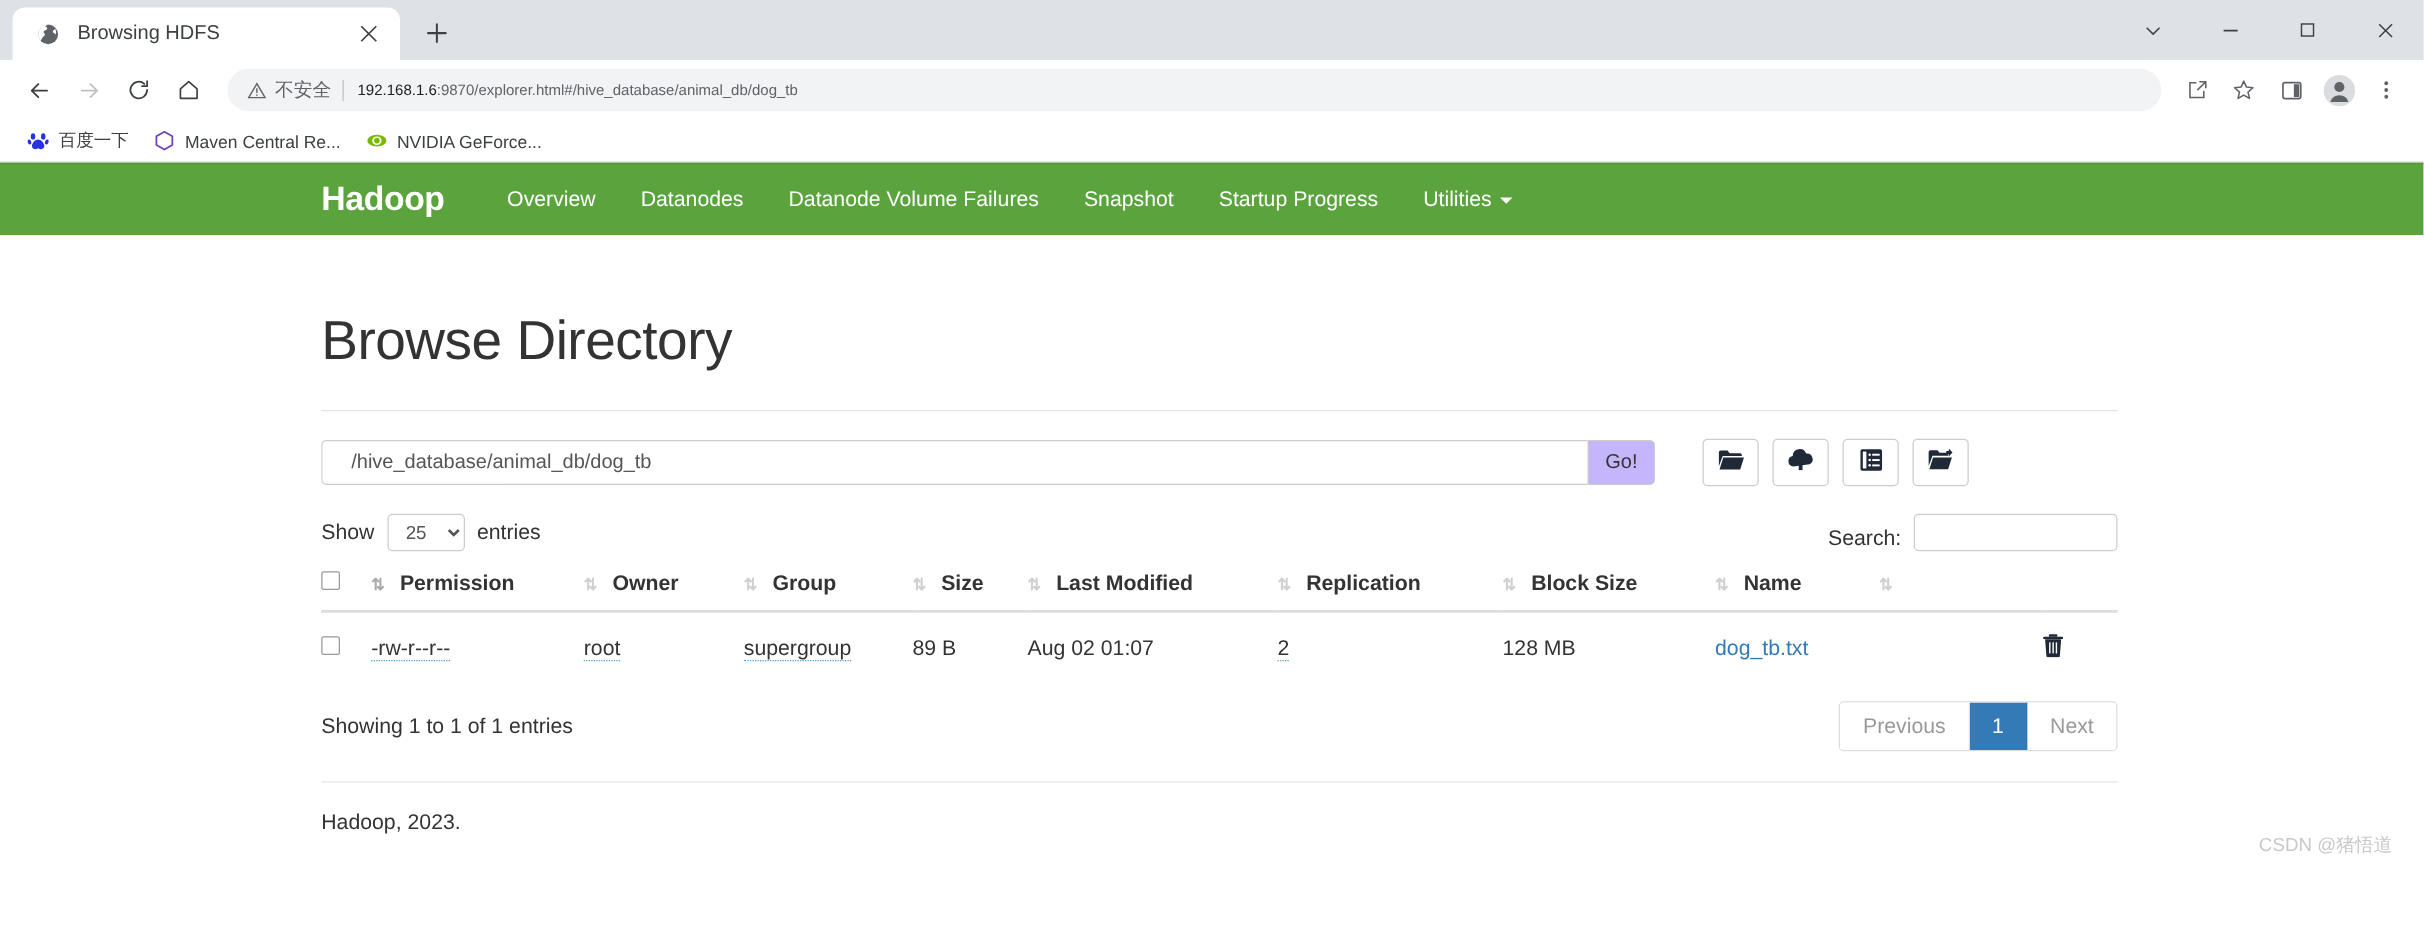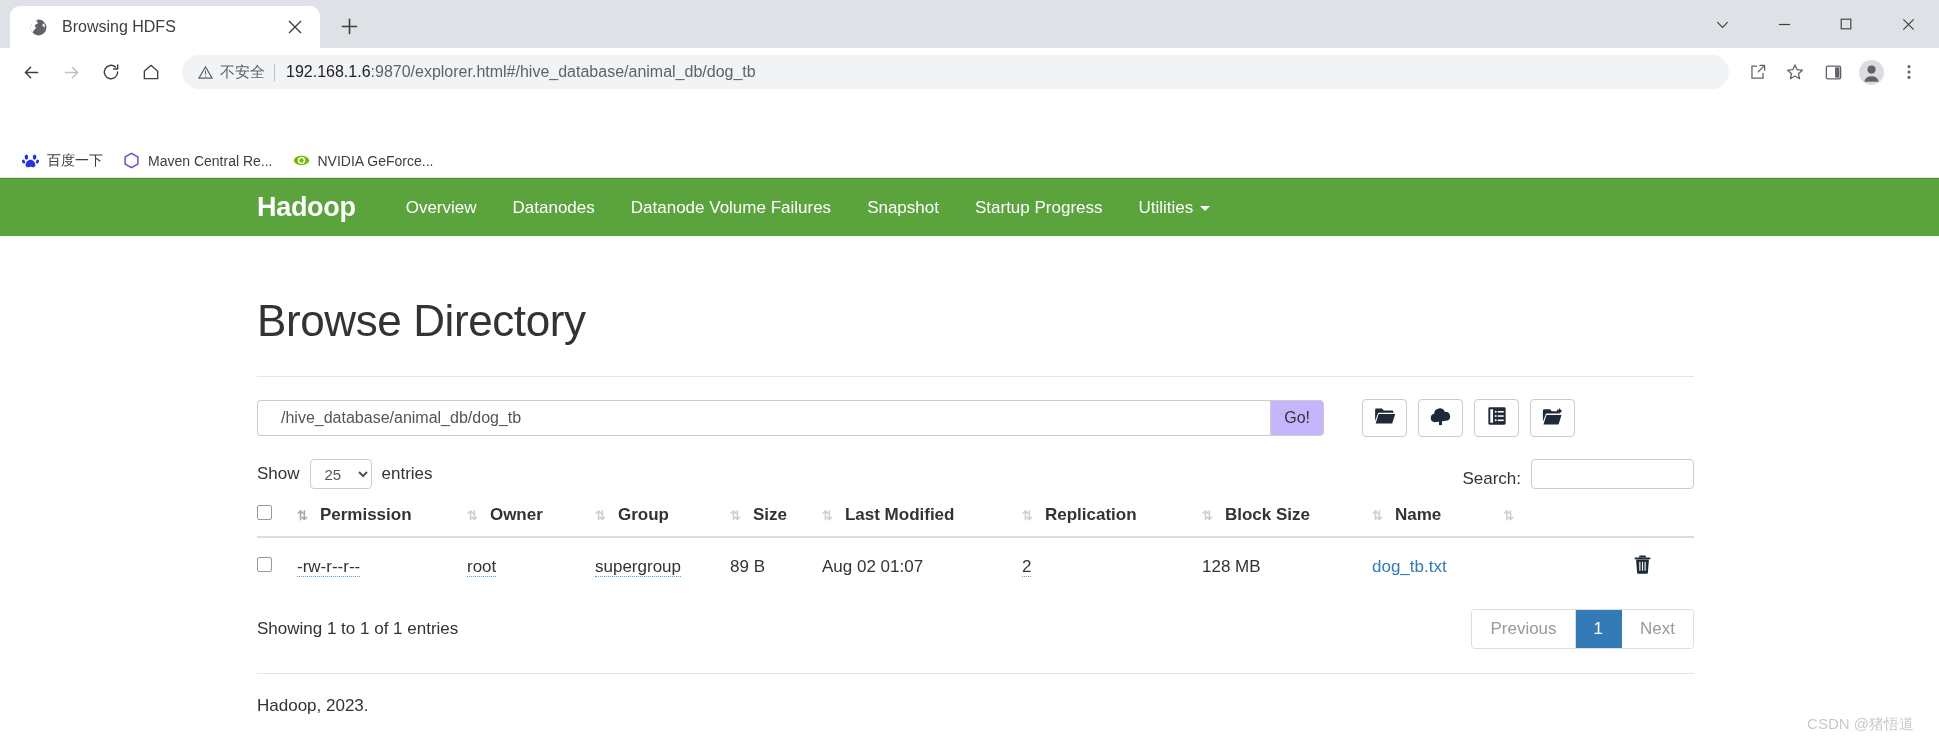--- a/index.html
+++ b/index.html
@@ -93,38 +93,37 @@
     display: flex; align-items: center;
     color: #5f6368; font-size: 15px;
     flex-shrink: 0;
   }
   .omni-warn .tri { margin-right: 7px; display:flex; }
   .omni-sep {
     width: 1px; height: 17px; background: #bdc1c6;
     margin: 0 11px 0 9px; flex-shrink: 0;
   }
   .omni-url {
-    font-size: 16px; color: #5f6368;
+    font-size: 12px; color: #5f6368;
     white-space: nowrap; overflow: hidden; text-overflow: ellipsis;
   }
   .omni-url .host { color: #202124; }
   .tb-icon {
     width: 36px; height: 36px; border-radius: 50%;
     display: flex; align-items: center; justify-content: center;
     color: #5f6368; flex-shrink: 0;
   }
 
   
   .bookmarks {
     height: 34px; background: #ffffff;
     display: flex; align-items: center;
     padding: 0 12px 0 14px;
     gap: 4px;
     border-bottom: 1px solid #e0e0e0;
-    margin-top: 48px;
   }
   .bm {
     display: flex; align-items: center;
     padding: 4px 8px;
     border-radius: 4px;
     font-size: 14px; color: #3c4043;
     white-space: nowrap;
   }
   .bm-ico { width: 17px; height: 17px; margin-right: 8px; display:flex; align-items:center; justify-content:center; flex-shrink:0;}
 

